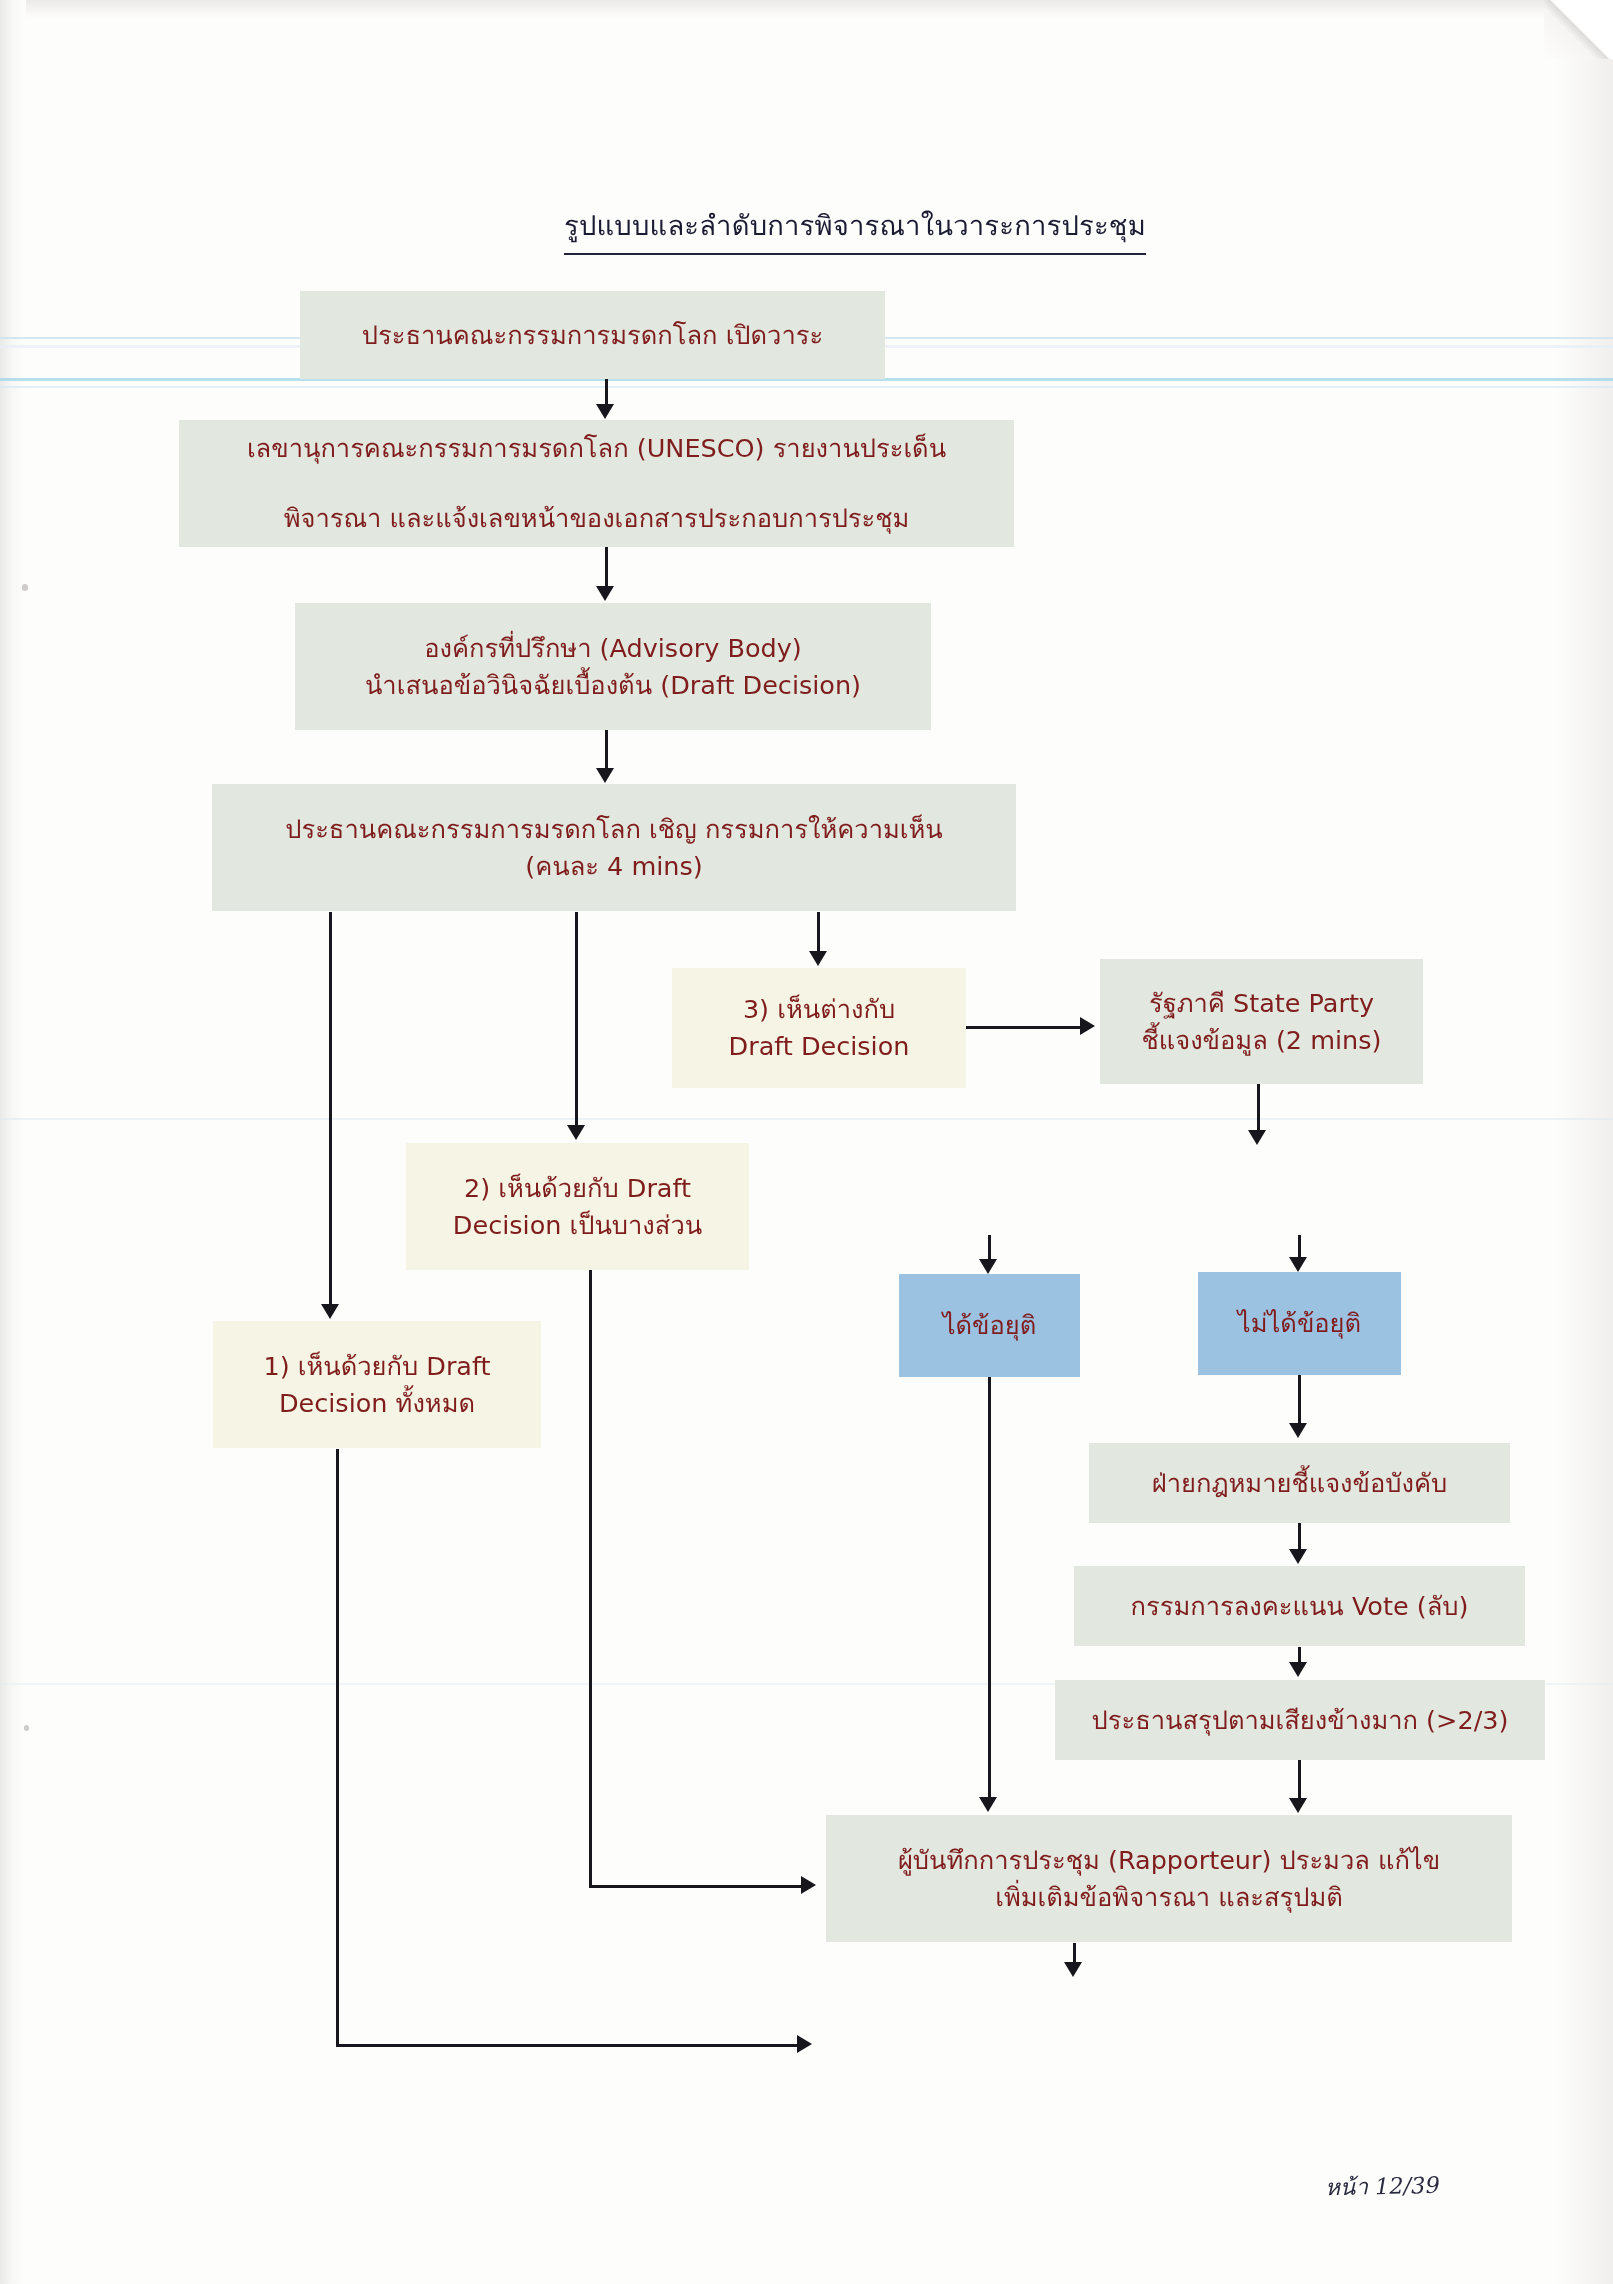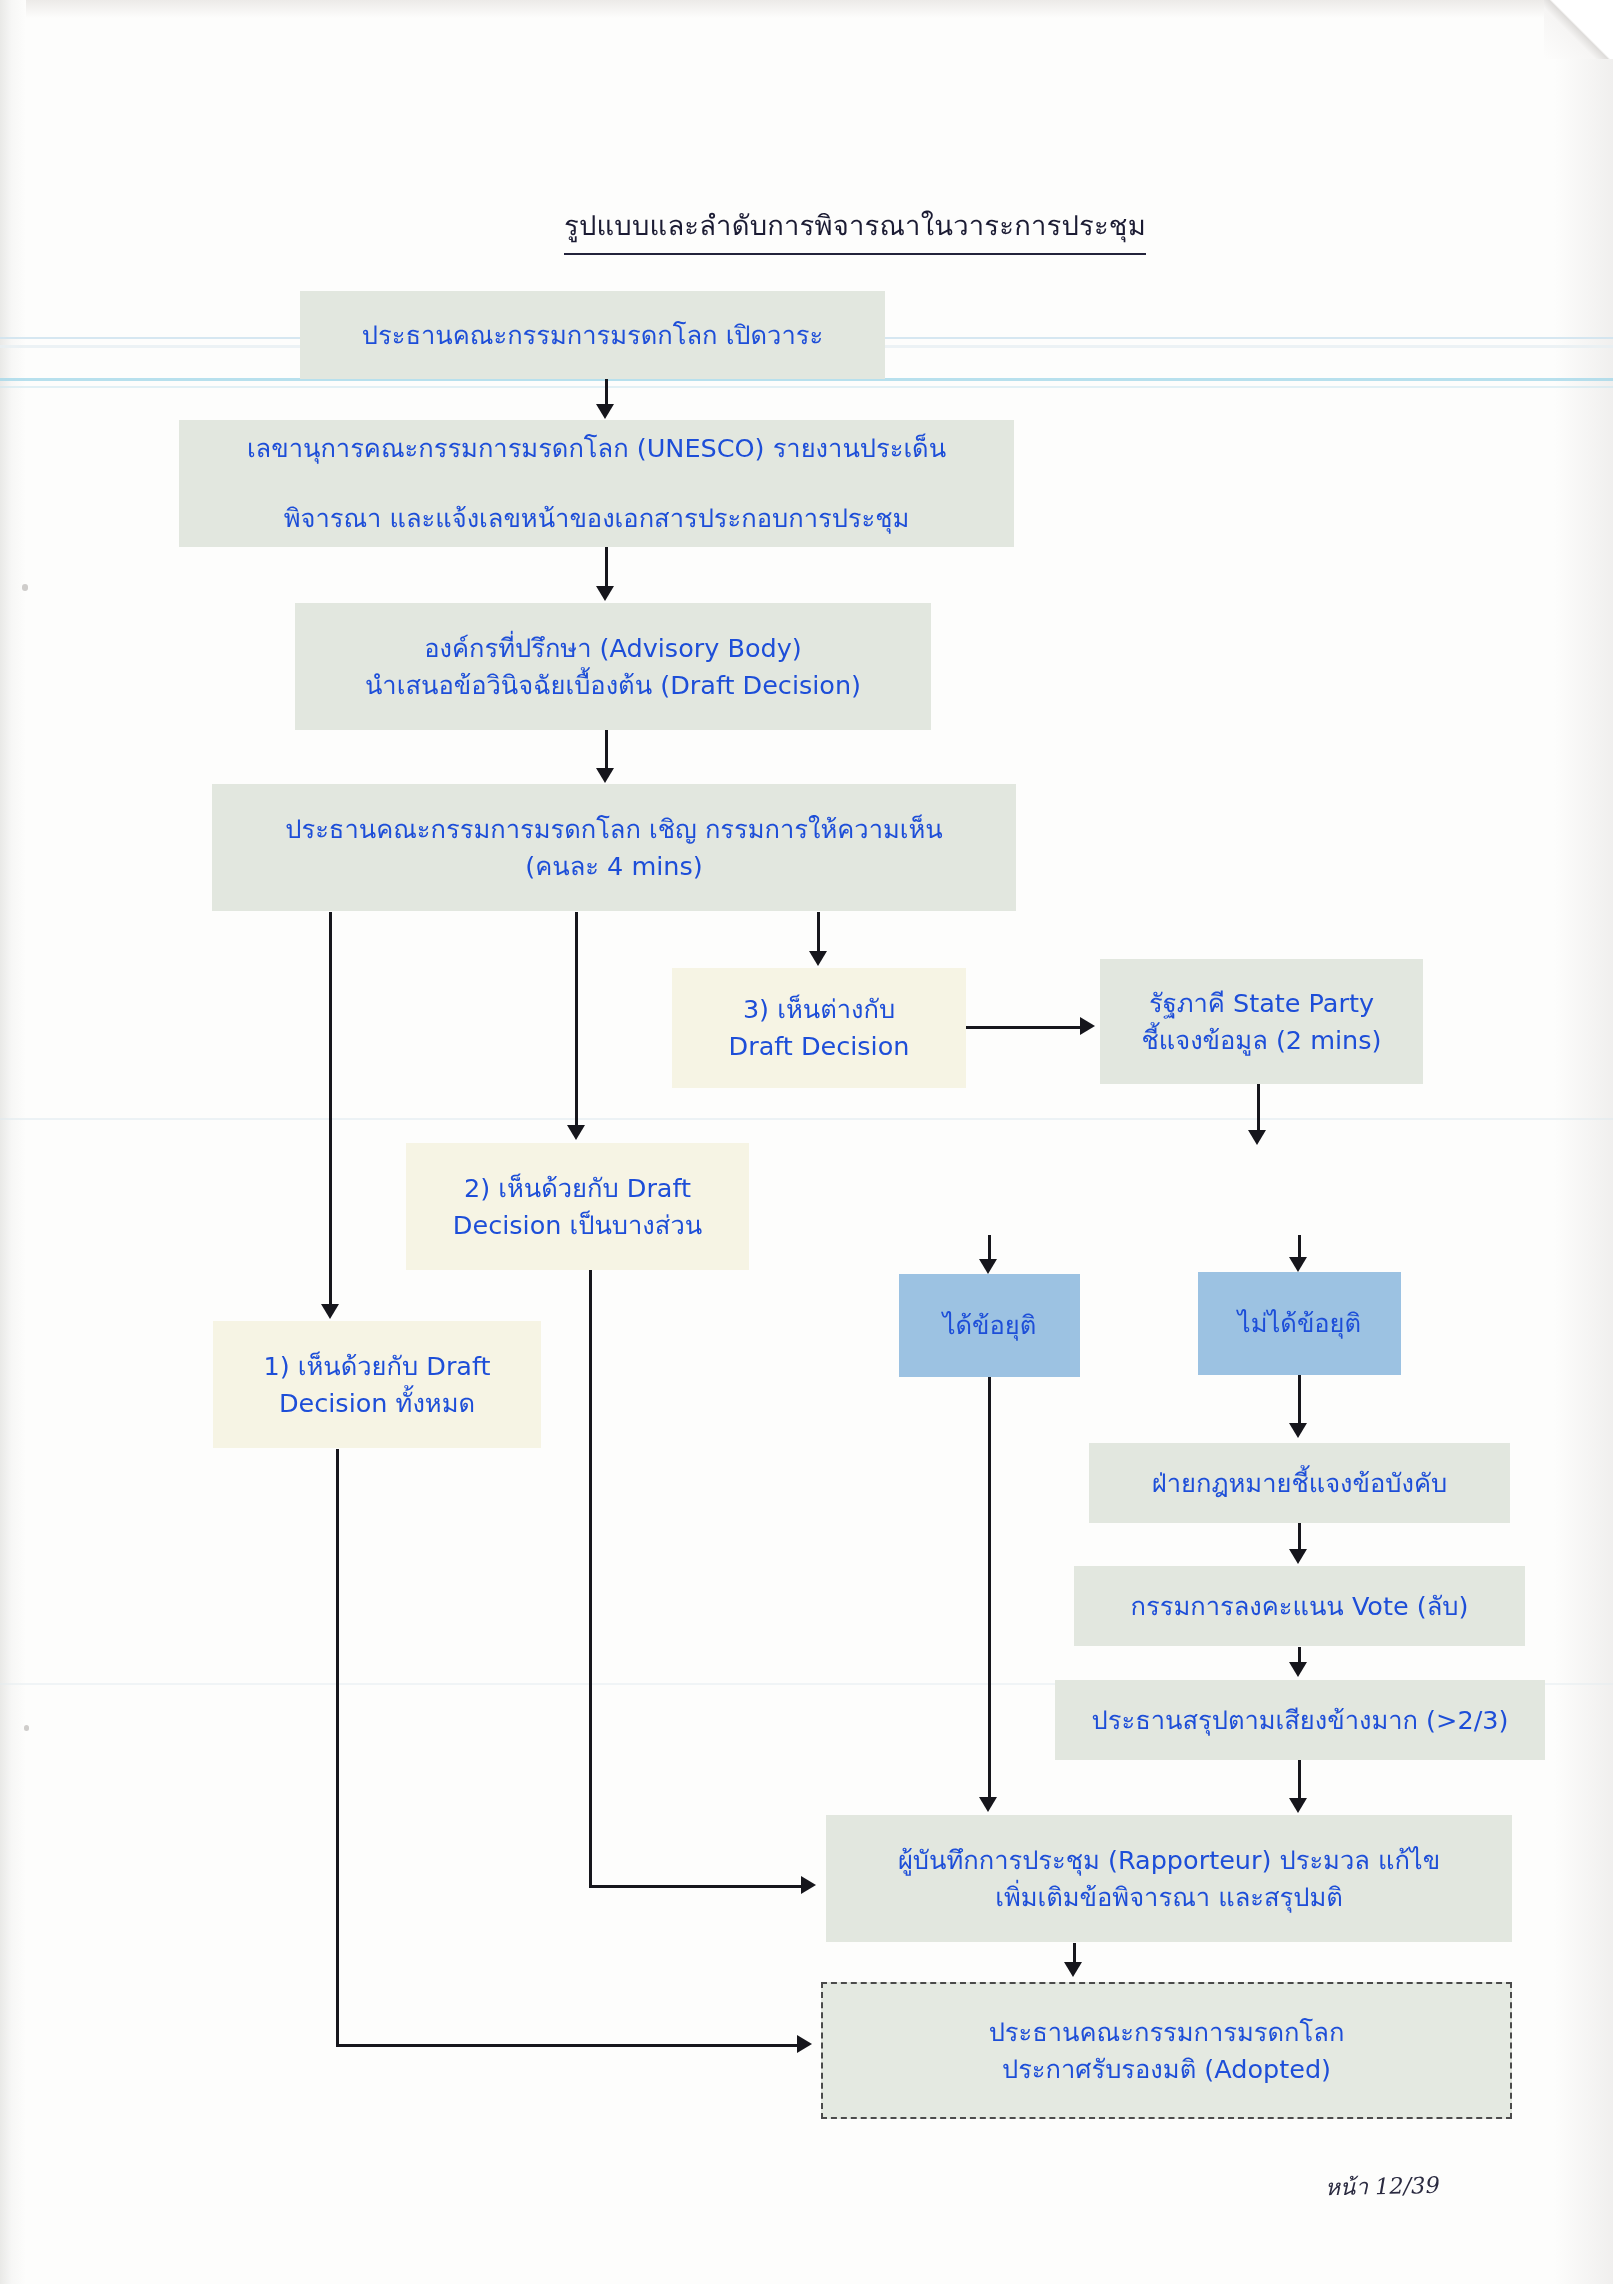--- a/index.html
+++ b/index.html
@@ -50,21 +50,21 @@
 
   
   .node{
     position:absolute;
     box-sizing:border-box;
     display:flex;
     flex-direction:column;
     align-items:center;
     justify-content:center;
     text-align:center;
-    color:#1d4ed8;
+    color:#7f1d1d;
     font-size:25.5px;
     line-height:1.45;
     padding:9.8px 13.7px;
   }
   .node .ln{display:block;white-space:nowrap;}
   .fill-green{background:#e2e7df;}
   .fill-cream{background:#f6f4e4;}
   .fill-blue{background:#9cc2e2;}
   .dashed{
     background:#e4e9e1;
@@ -178,24 +178,20 @@
 
   <div class="node fill-green" style="left:1055px;top:1680px;width:490px;height:80px;">
     <span class="ln">ประธานสรุปตามเสียงข้างมาก (&gt;2/3)</span>
   </div>
 
   <div class="node fill-green" style="left:826px;top:1815px;width:686px;height:127px;">
     <span class="ln">ผู้บันทึกการประชุม (Rapporteur) ประมวล แก้ไข</span>
     <span class="ln">เพิ่มเติมข้อพิจารณา และสรุปมติ</span>
   </div>
 
-  <div class="node dashed" style="left:821px;top:1982px;width:691px;height:137px;">
-    <span class="ln">ประธานคณะกรรมการมรดกโลก</span>
-    <span class="ln">ประกาศรับรองมติ (Adopted)</span>
-  </div>
 
   <div class="vline" style="left:605px;top:379px;height:26.5px;"></div>
   <div class="arrow-down" style="left:596px;top:404px;"></div>
 
   <div class="vline" style="left:605px;top:547px;height:41px;"></div>
   <div class="arrow-down" style="left:596px;top:586px;"></div>
 
   <div class="vline" style="left:605px;top:730px;height:39px;"></div>
   <div class="arrow-down" style="left:596px;top:768px;"></div>
 

